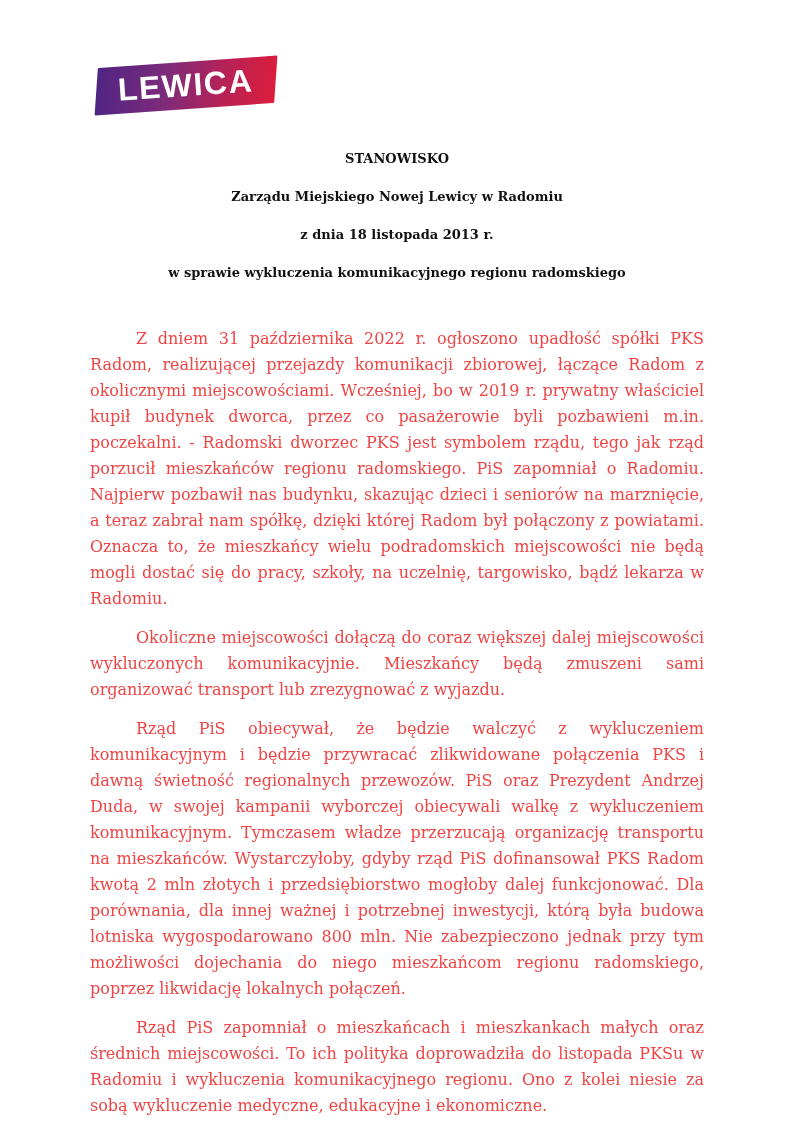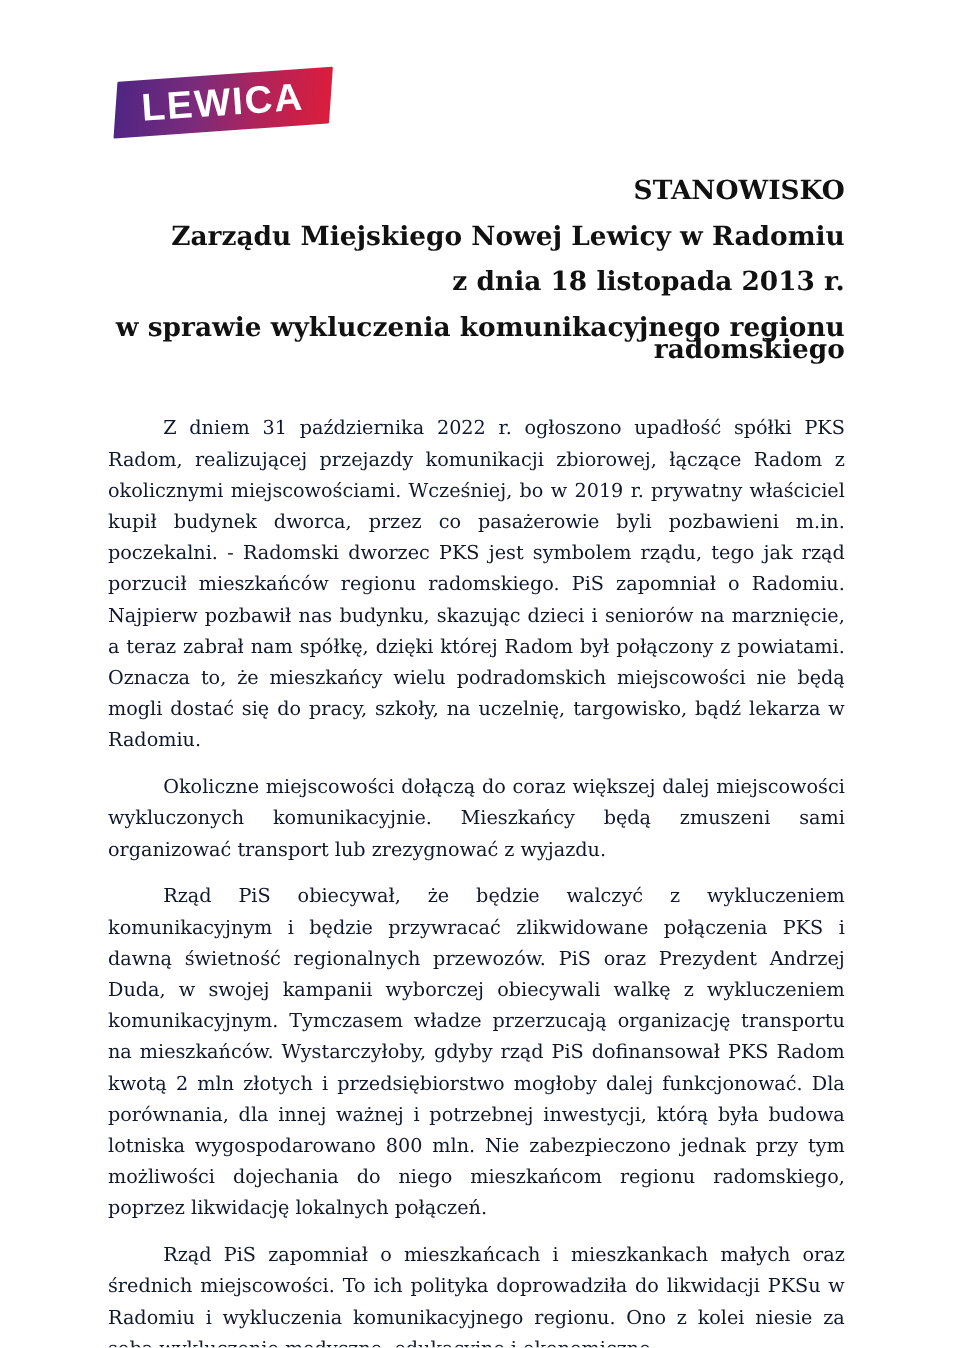--- a/index.html
+++ b/index.html
@@ -39,36 +39,35 @@
     transform: skewX(8deg);
     line-height: 1;
     padding-bottom: 2px;
   }
   .title-block {
     margin-top: 28px;
     text-align: center;
   }
   .title-line {
     font-weight: bold;
-    font-size: 22px;
+    font-size: 13px;
     line-height: 18px;
     margin-bottom: 20px;
     color: #111111;
-    text-align: right;
   }
   .body-block {
     margin-top: 44px;
   }
   .para {
     font-size: 16px;
     line-height: 26px;
     text-align: justify;
     text-indent: 46px;
     margin-bottom: 13px;
-    color: #0f172a;
+    color: #ef4444;
   }
 </style>
 </head>
 <body>
 
 <div class="page">
 
   <div class="logo-wrap">
     <div class="logo-banner" id="logo-banner" style="background: linear-gradient(93deg, rgb(79, 37, 131) 0%, rgb(124, 43, 123) 38%, rgb(181, 34, 87) 70%, rgb(220, 29, 59) 100%);">
       <span class="logo-text" style="color: rgb(255, 255, 255);">LEWICA</span>
@@ -79,17 +78,17 @@
     <p class="title-line">STANOWISKO</p>
     <p class="title-line">Zarządu Miejskiego Nowej Lewicy w Radomiu</p>
     <p class="title-line">z dnia 18 listopada 2013 r.</p>
     <p class="title-line">w sprawie wykluczenia komunikacyjnego regionu radomskiego</p>
   </div>
 
   <div class="body-block">
     <p class="para">Z dniem 31 października 2022 r. ogłoszono upadłość spółki PKS Radom, realizującej przejazdy komunikacji zbiorowej, łączące Radom z okolicznymi miejscowościami. Wcześniej,  bo w 2019 r. prywatny właściciel kupił budynek dworca, przez co pasażerowie byli pozbawieni m.in. poczekalni. - Radomski dworzec PKS jest symbolem rządu, tego jak rząd porzucił mieszkańców regionu radomskiego. PiS zapomniał o Radomiu. Najpierw pozbawił nas budynku, skazując dzieci i seniorów na marznięcie, a teraz zabrał nam spółkę, dzięki której Radom był połączony z powiatami. Oznacza to, że  mieszkańcy wielu podradomskich miejscowości nie będą mogli dostać  się do  pracy, szkoły, na  uczelnię, targowisko, bądź lekarza  w Radomiu.</p>
     <p class="para">Okoliczne miejscowości dołączą do coraz większej dalej miejscowości wykluczonych komunikacyjnie. Mieszkańcy będą zmuszeni sami organizować  transport lub zrezygnować  z wyjazdu.</p>
     <p class="para">Rząd PiS obiecywał, że będzie walczyć  z wykluczeniem komunikacyjnym i będzie przywracać zlikwidowane połączenia PKS i dawną  świetność regionalnych przewozów. PiS oraz Prezydent Andrzej Duda, w swojej kampanii wyborczej obiecywali walkę z wykluczeniem komunikacyjnym. Tymczasem władze przerzucają  organizację transportu na mieszkańców. Wystarczyłoby, gdyby rząd PiS dofinansował PKS Radom kwotą 2 mln złotych i przedsiębiorstwo mogłoby dalej funkcjonować. Dla porównania, dla innej ważnej i potrzebnej inwestycji, którą była budowa lotniska wygospodarowano 800 mln. Nie zabezpieczono jednak przy tym możliwości dojechania do niego mieszkańcom regionu radomskiego, poprzez likwidację lokalnych połączeń.</p>
-    <p class="para">Rząd PiS zapomniał o mieszkańcach i mieszkankach małych oraz średnich miejscowości. To ich polityka doprowadziła do likwidacji PKSu w Radomiu i wykluczenia komunikacyjnego regionu. Ono z kolei niesie za sobą wykluczenie medyczne, edukacyjne i ekonomiczne.</p>
+    <p class="para">Rząd PiS zapomniał o mieszkańcach i mieszkankach małych oraz średnich miejscowości. To ich polityka doprowadziła do listopada PKSu w Radomiu i wykluczenia komunikacyjnego regionu. Ono z kolei niesie za sobą wykluczenie medyczne, edukacyjne i ekonomiczne.</p>
 
   </div>
 
 </div>
 
 </body></html>

